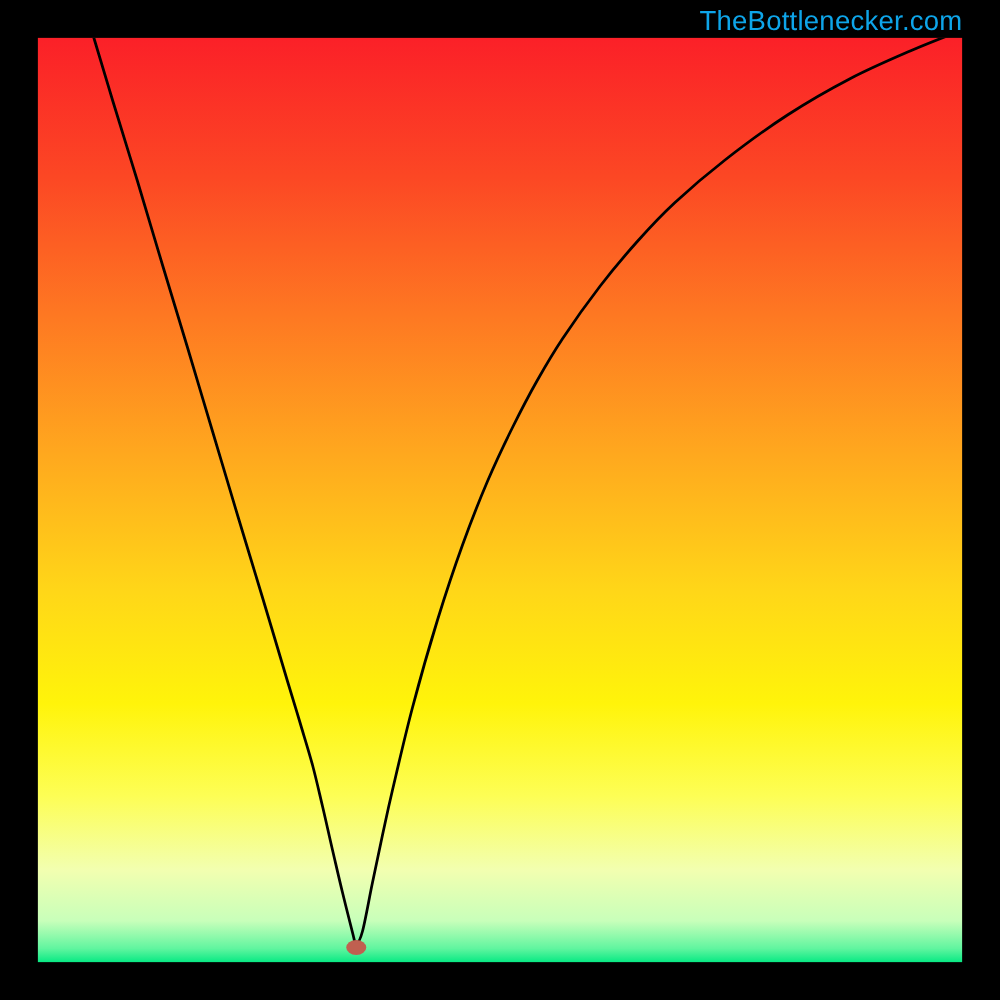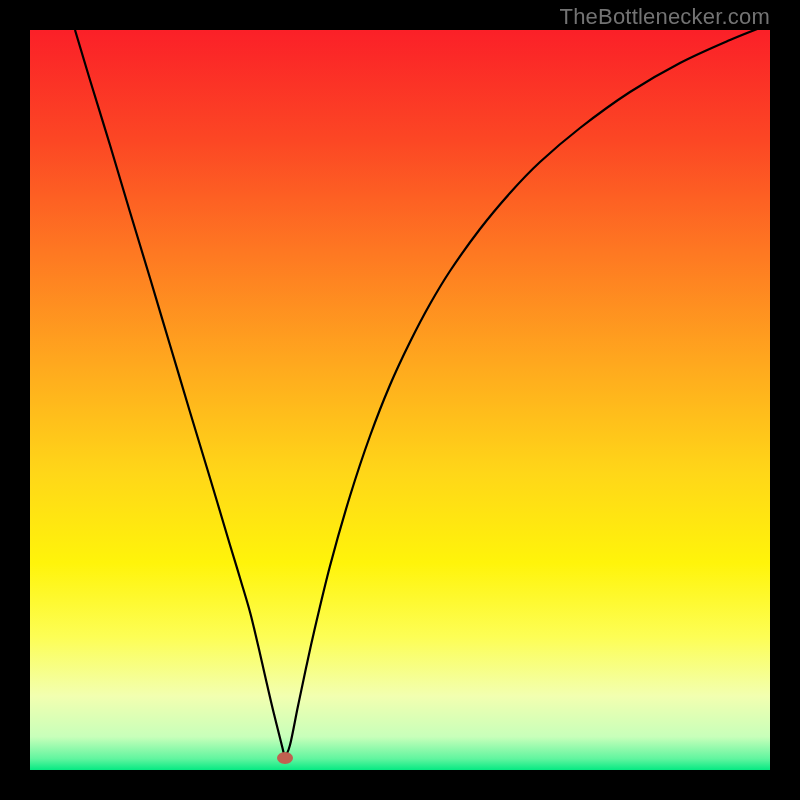--- a/index.html
+++ b/index.html
@@ -22,21 +22,21 @@
     left: 30px;
     top: 30px;
     width: 740px;
     height: 740px;
     overflow: hidden;
   }
   .attribution {
     position: absolute;
     top: 4px;
     right: 30px;
-    color: #737373;
+    color: #0ea5e9;
     font-size: 22px;
     font-weight: 400;
     letter-spacing: 0.2px;
   }
 </style>
 </head>
 <body>
 
 <div class="frame">
   <div class="attribution">TheBottlenecker.com</div>

